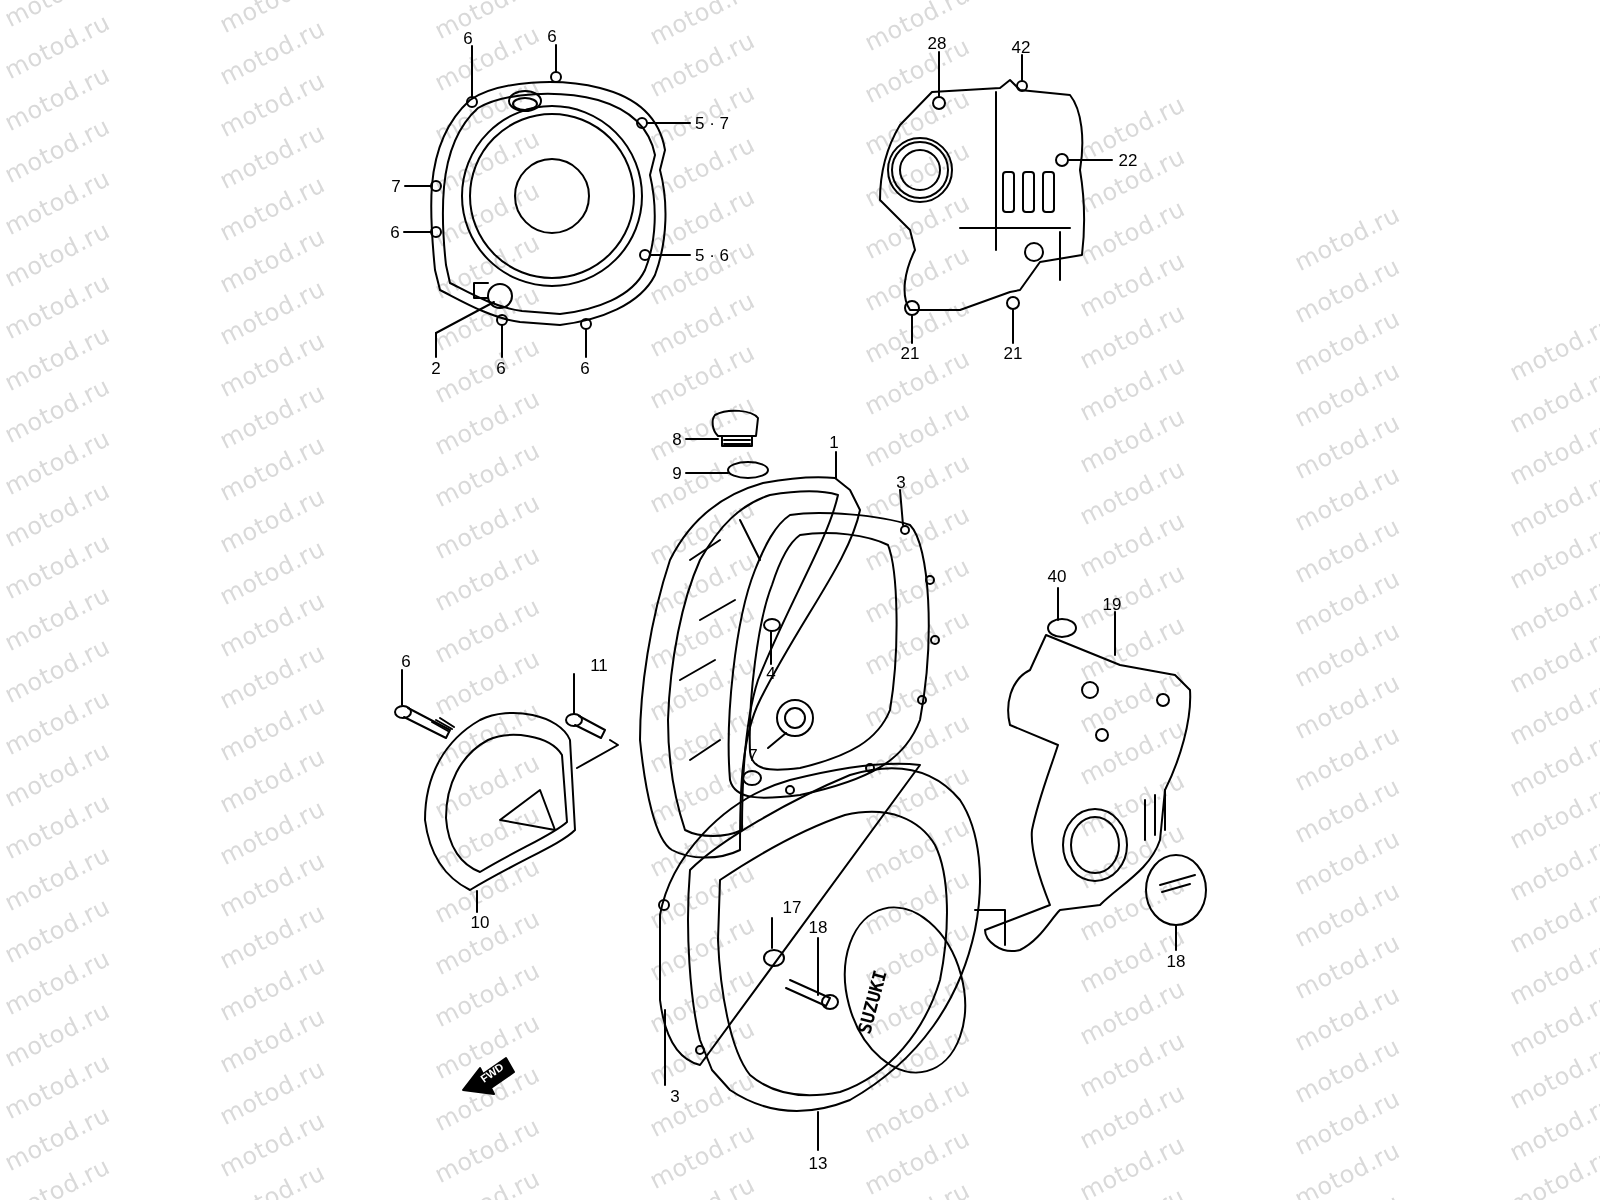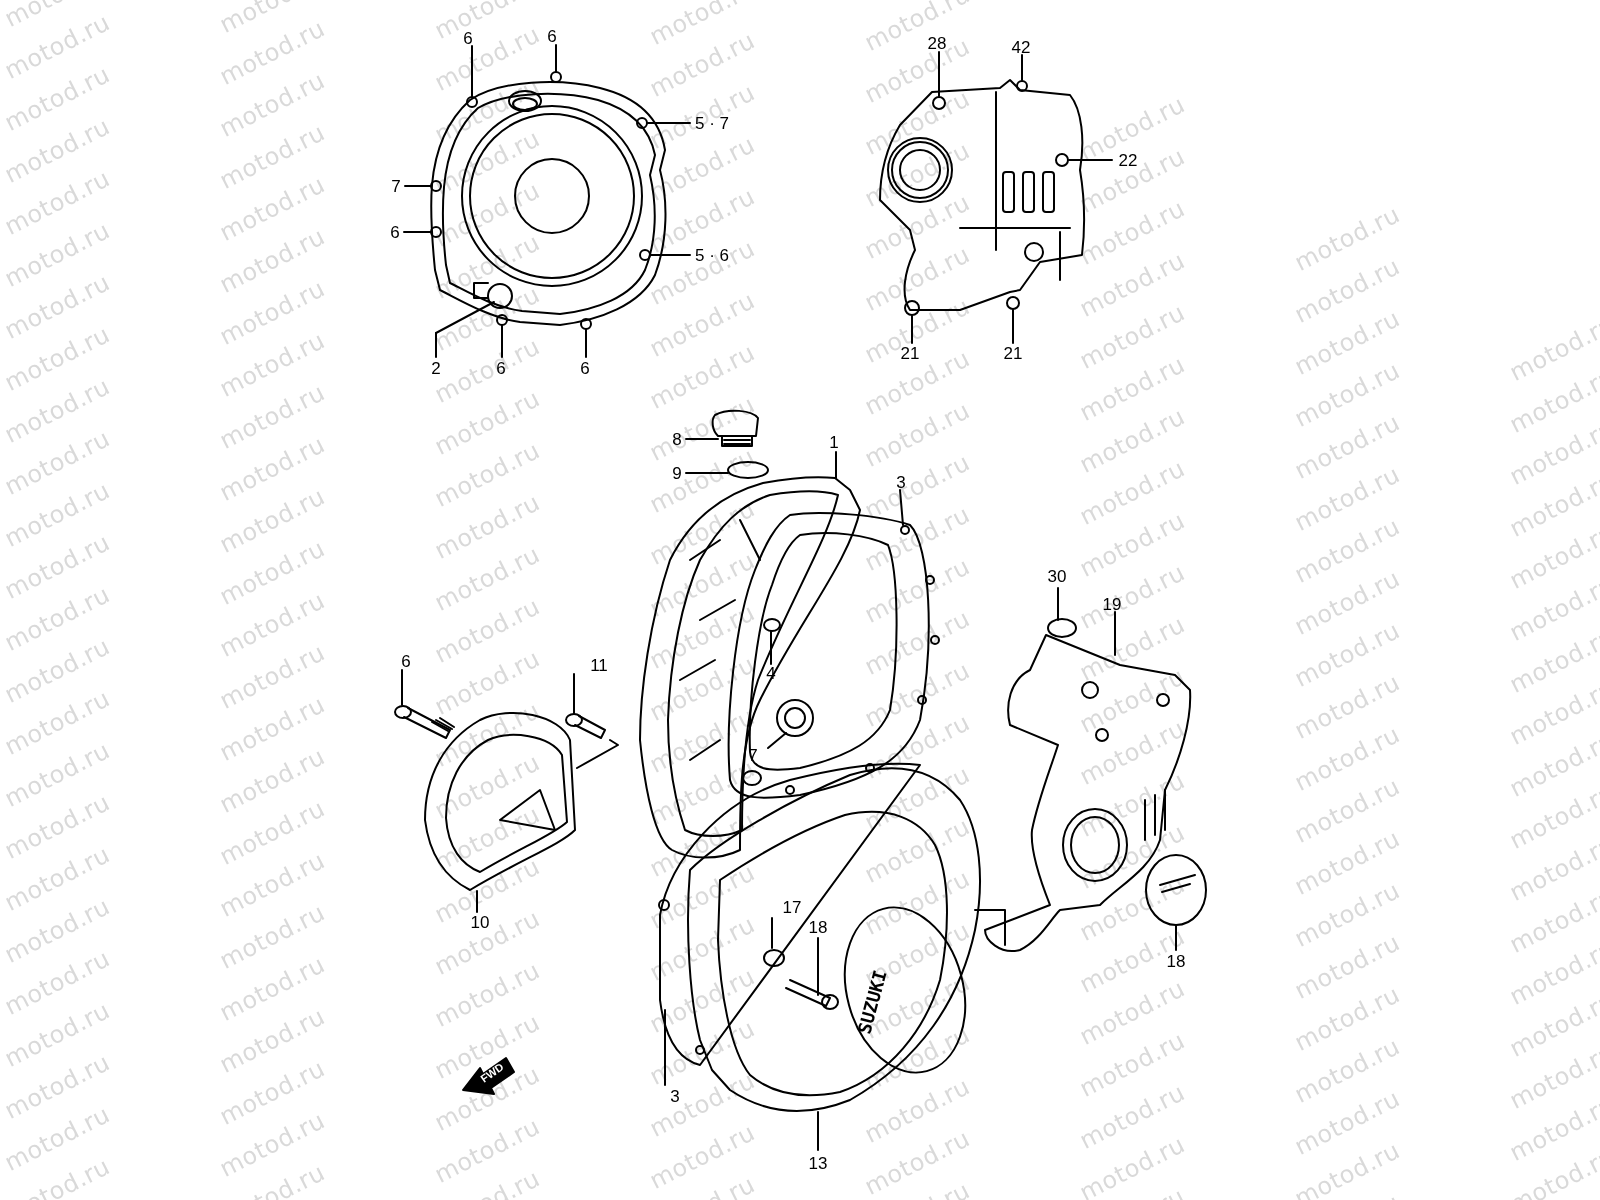--- a/index.html
+++ b/index.html
@@ -360,21 +360,21 @@
     <div class="label" style="left: 585px; top: 368px;">6</div>
     <div class="label" style="left: 937px; top: 43px;">28</div>
     <div class="label" style="left: 1021px; top: 47px;">42</div>
     <div class="label" style="left: 1128px; top: 160px;">22</div>
     <div class="label" style="left: 910px; top: 353px;">21</div>
     <div class="label" style="left: 1013px; top: 353px;">21</div>
     <div class="label" style="left: 677px; top: 439px;">8</div>
     <div class="label" style="left: 834px; top: 442px;">1</div>
     <div class="label" style="left: 677px; top: 473px;">9</div>
     <div class="label" style="left: 901px; top: 482px;">3</div>
-    <div class="label" style="left: 1057px; top: 576px;">30</div>
+    <div class="label" style="left: 1057px; top: 576px;">40</div>
     <div class="label" style="left: 1112px; top: 604px;">19</div>
     <div class="label" style="left: 406px; top: 661px;">6</div>
     <div class="label" style="left: 599px; top: 665px;">11</div>
     <div class="label" style="left: 771px; top: 673px;">4</div>
     <div class="label" style="left: 753px; top: 755px;">7</div>
     <div class="label" style="left: 480px; top: 922px;">10</div>
     <div class="label" style="left: 792px; top: 907px;">17</div>
     <div class="label" style="left: 818px; top: 927px;">18</div>
     <div class="label" style="left: 1176px; top: 961px;">18</div>
     <div class="label" style="left: 675px; top: 1096px;">3</div>

